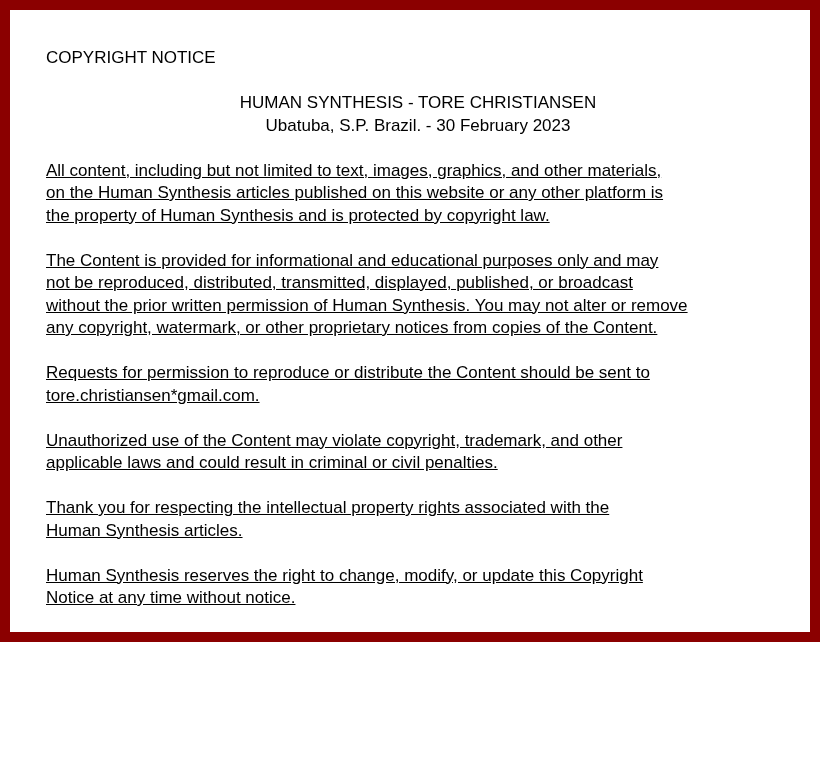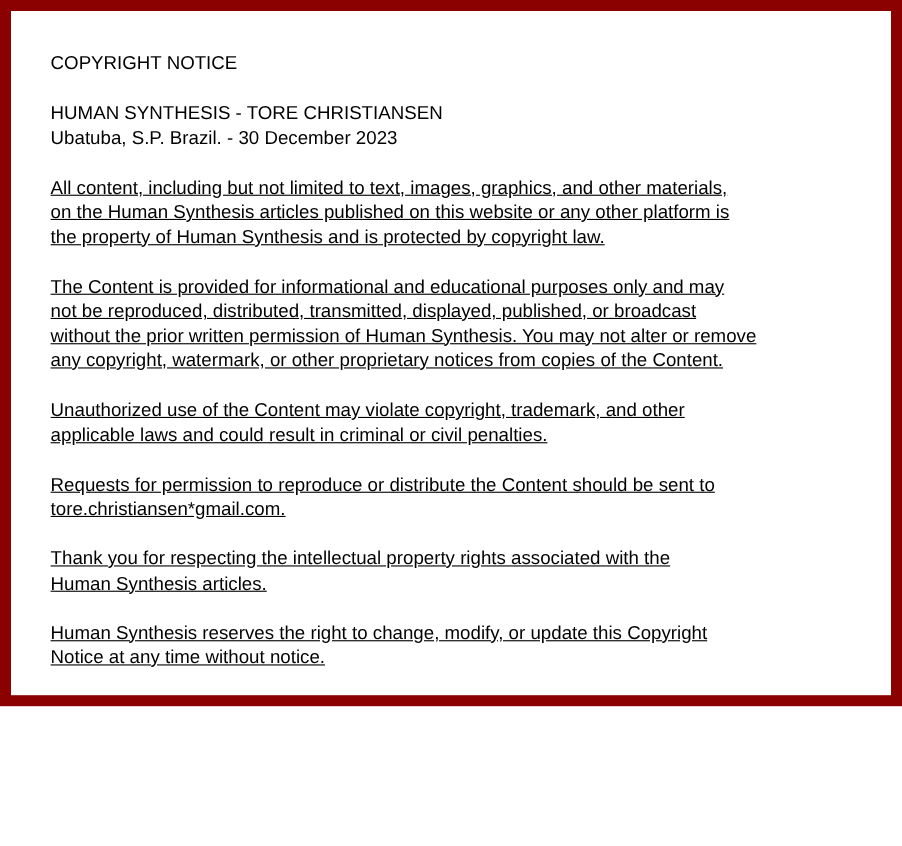--- a/index.html
+++ b/index.html
@@ -21,54 +21,54 @@
     overflow:hidden;
   }
   .doc{
     padding:37px 20px 20px 36px;
     font-size:17px;
     line-height:22.5px;
     color:var(--text);
   }
   .block{margin-bottom:22.5px;}
   .pre{white-space:pre-line;text-decoration:underline;}
-  .header-block div{white-space:nowrap;}
+  .header-block div{white-space:nowrap;text-align:center;}
   .sig-line{white-space:nowrap;font-family:Liberation Mono, monospace;}
   .caret{
     display:inline-block;
     width:1px;height:26px;
     background:#4d4d4d;
     vertical-align:-5px;
     margin-right:1px;
   }
 </style>
 </head>
 <body>
 
 <div class="frame">
   <div class="doc">
 
     <div class="block">COPYRIGHT NOTICE</div>
 
     <div class="block header-block">
       <div>HUMAN SYNTHESIS - TORE CHRISTIANSEN</div>
-      <div>Ubatuba, S.P. Brazil. - 30 December 2023</div>
+      <div>Ubatuba, S.P. Brazil. - 30 February 2023</div>
     </div>
 
     <div class="block pre">All content, including but not limited to text, images, graphics, and other materials,
 on the Human Synthesis articles published on this website or any other platform is
 the property of Human Synthesis and is protected by copyright law.</div>
     <div class="block pre">The Content is provided for informational and educational purposes only and may
 not be reproduced, distributed, transmitted, displayed, published, or broadcast
 without the prior written permission of Human Synthesis. You may not alter or remove
 any copyright, watermark, or other proprietary notices from copies of the Content.</div>
+    <div class="block pre">Requests for permission to reproduce or distribute the Content should be sent to
+tore.christiansen*gmail.com.</div>
     <div class="block pre">Unauthorized use of the Content may violate copyright, trademark, and other
 applicable laws and could result in criminal or civil penalties.</div>
-    <div class="block pre">Requests for permission to reproduce or distribute the Content should be sent to
-tore.christiansen*gmail.com.</div>
     <div class="block pre">Thank you for respecting the intellectual property rights associated with the
 Human Synthesis articles.</div>
     <div class="block pre">Human Synthesis reserves the right to change, modify, or update this Copyright
 Notice at any time without notice.</div>
 
     <div class="block">December,</div>
 
     <div class="sig-line"><span class="caret"></span><span>T. Christiansen - Human Synthesis</span></div>
 
   </div>

